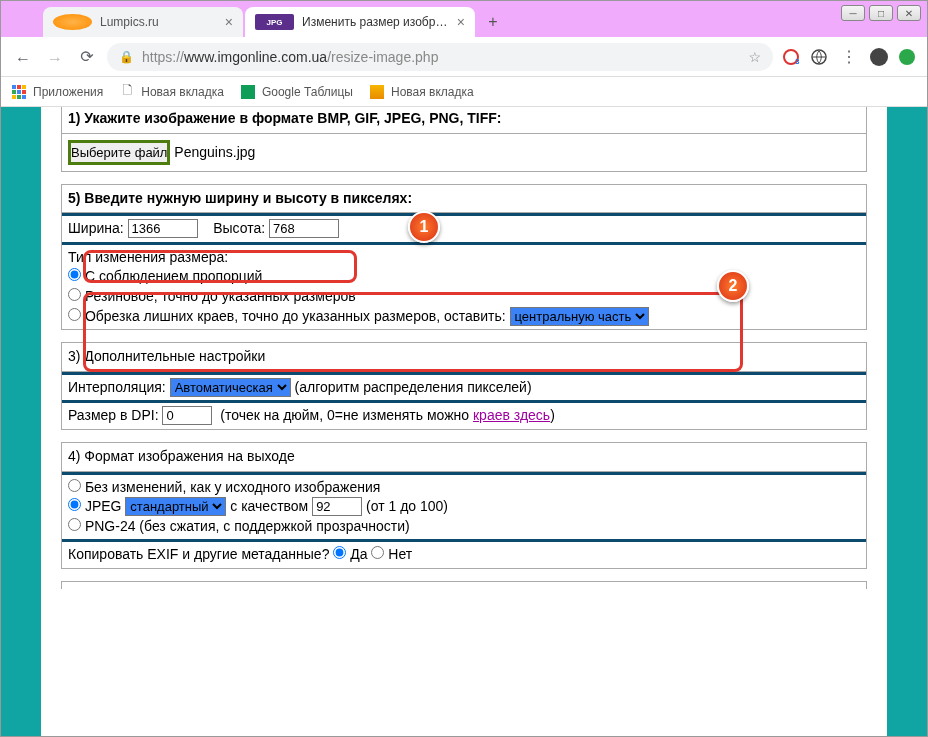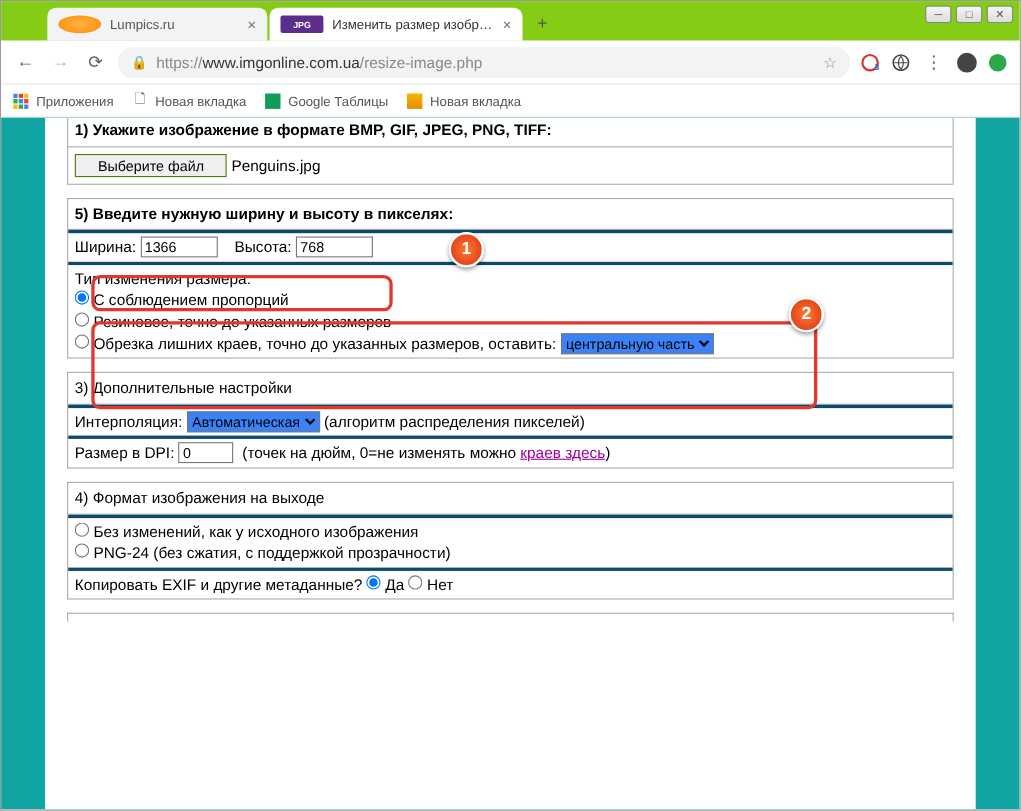--- a/index.html
+++ b/index.html
@@ -1,21 +1,21 @@
 <!DOCTYPE html>
 <html><head>
 <meta charset="utf-8">
 <style>
 * { box-sizing: border-box; margin: 0; padding: 0; }
 body { font-family: Arial, sans-serif; font-size: 13px; background: #fff; width: 928px; height: 737px; overflow: hidden; border: 1px solid #999; position: relative; }
 
 .window-controls { position: absolute; top: 4px; right: 6px; display: flex; gap: 4px; z-index: 100; }
 .win-btn { width: 24px; height: 16px; border: 1px solid #888; border-radius: 3px; background: linear-gradient(#f5f5f5,#ddd); display: flex; align-items: center; justify-content: center; font-size: 10px; color: #555; cursor: pointer; }
 
-.tab-strip { display: flex; align-items: center; padding: 6px 6px 0 42px; background: #84cc16; height: 36px; }
+.tab-strip { display: flex; align-items: center; padding: 6px 6px 0 42px; background: #f0abfc; height: 36px; }
 .tab { display: flex; align-items: center; background: #f1f3f4; border-radius: 8px 8px 0 0; padding: 6px 10px; margin-right: 2px; min-width: 200px; max-width: 230px; height: 30px; font-size: 12px; color: #555; position: relative; }
 .tab.active { background: #fff; color: #333; }
 .tab .favicon { width: 39px; height: 16px; margin-right: 8px; border-radius: 50%; flex-shrink: 0; }
 .tab .label { flex: 1; white-space: nowrap; overflow: hidden; text-overflow: ellipsis; }
 .tab .close { margin-left: 6px; color: #777; cursor: pointer; font-size: 14px; }
 .new-tab { width: 24px; height: 24px; display: flex; align-items: center; justify-content: center; color: #555; font-size: 16px; cursor: pointer; margin-left: 4px; }
 
 .toolbar { display: flex; align-items: center; padding: 6px 10px; background: #fff; border-bottom: 1px solid #ddd; height: 40px; gap: 8px; }
 .nav-btn { width: 24px; height: 24px; display: flex; align-items: center; justify-content: center; color: #5f6368; cursor: pointer; font-size: 16px; border-radius: 50%; }
 .nav-btn.disabled { color: #bbb; cursor: default; }
@@ -33,21 +33,21 @@
 
 .page-viewport { height: 629px; overflow: hidden; background: #10a5a2; padding: 0 40px; }
 .content-col { background: #fff; height: 100%; padding: 0 20px; overflow: hidden; font-size: 14px; color: #000; line-height: 1.4; }
 
 .section { border: 1px solid #aaa; margin: 12px 0; }
 .sec-head { padding: 4px 6px; border-bottom: 1px solid #aaa; }
 .sec-body { padding: 6px; }
 .sec-row { padding: 3px 6px; border-top: 3px solid #0c4a6e; }
 .sec-row:first-child { border-top: none; }
 
-.btn-file { background: #efefef; border: 1px solid #4d7c0f; padding: 2px 20px; font-size: 13px; cursor: pointer; }
+.btn-file { background: #efefef; border: 3px solid #4d7c0f; padding: 2px 0; font-size: 13px; cursor: pointer; }
 
 input.txt { border: 1px solid #777; padding: 1px 3px; font-size: 13px; }
 select.sel { border: 1px solid #777; font-size: 13px; background: #3b82f6; }
 
 .link { color: #a000a0; text-decoration: underline; cursor: pointer; }
 
 .hl-box { position: absolute; border: 3px solid #e2372f; border-radius: 8px; pointer-events: none; }
 .hl1 { top: 249px; left: 82px; width: 274px; height: 33px; }
 .hl2 { top: 291px; left: 82px; width: 660px; height: 80px; }
 
@@ -186,20 +186,21 @@
         <span>Размер в DPI:</span>
         <input class="txt" style="width: 50px;" value="0">
         &nbsp;<span>(точек на дюйм, 0=не изменять можно </span><span class="link">краев здесь</span><span>)</span>
       </div>
     </div>
 
     <div class="section">
       <div class="sec-head">4) Формат изображения на выходе</div>
       <div class="sec-row">
         <div><input type="radio" style=""> <span>Без изменений, как у исходного изображения</span></div>
+        <div><input type="radio" checked="" style=""> <span>JPEG </span><select class="sel"><option>стандартный</option></select><span> с качеством </span><input class="txt" style="width: 50px;" value="92"><span> (от 1 до 100)</span></div>
         <div><input type="radio" style=""> <span>PNG-24 (без сжатия, с поддержкой прозрачности)</span></div>
       </div>
       <div class="sec-row">
         <span>Копировать EXIF и другие метаданные? </span>
         <input type="radio" checked="" style=""> <span>Да </span>
         <input type="radio" style=""> <span>Нет</span>
       </div>
     </div>
 
     <div class="section" style="height:8px;border-bottom:none;"></div>

